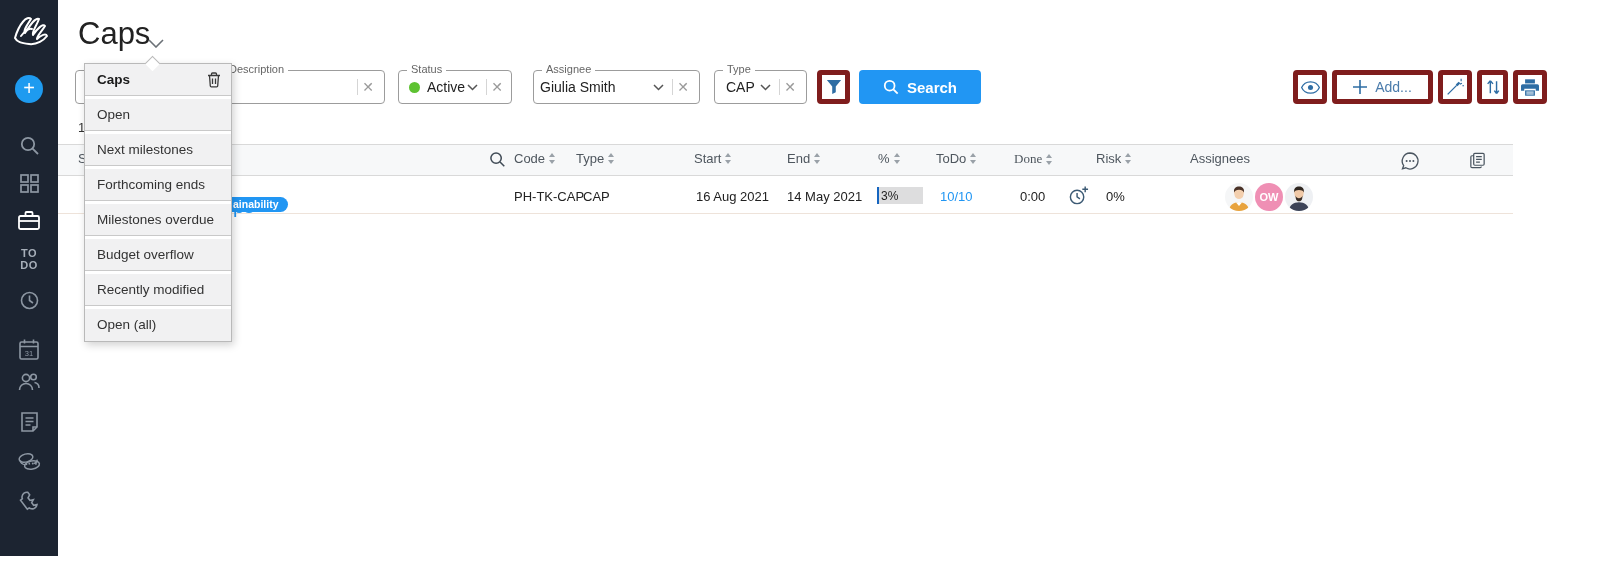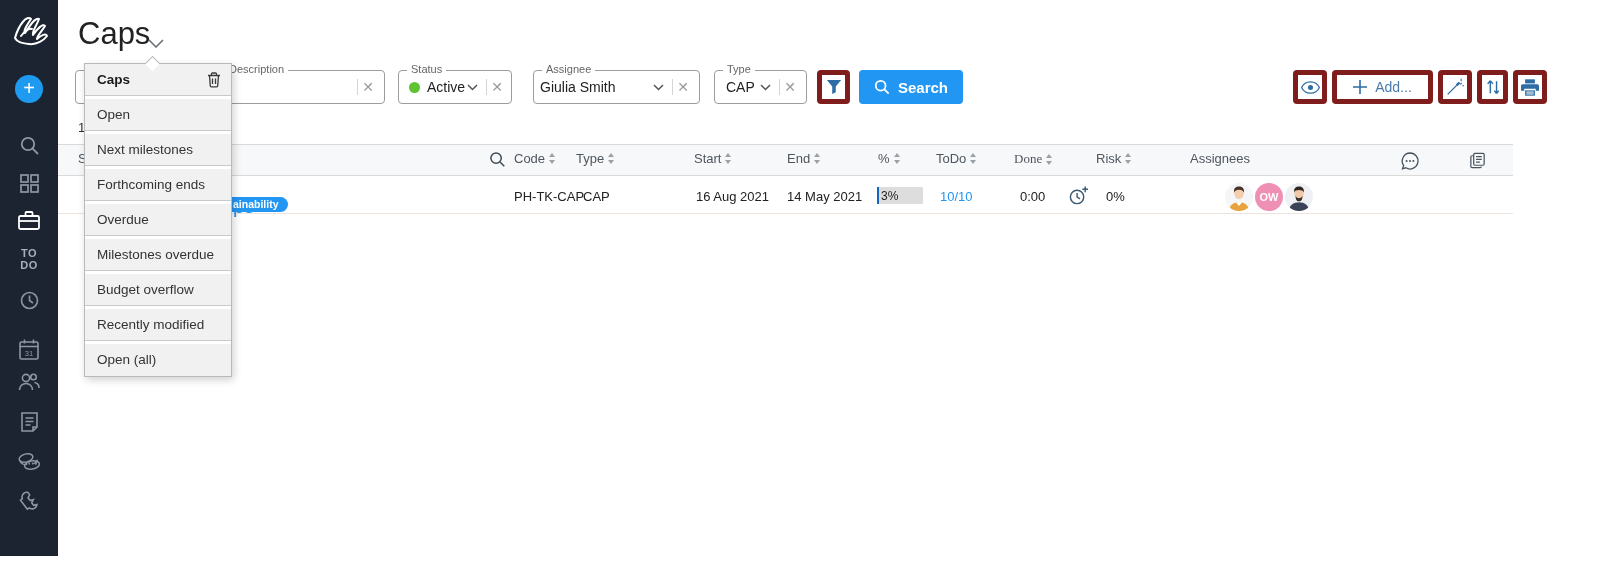--- a/index.html
+++ b/index.html
@@ -203,21 +203,21 @@
       <span class="clear-x">✕</span>
     </div>
   </div>
 
   <div class="obtn" style="left:817px;width:33px;">
     <svg width="16" height="16" viewBox="0 0 18 18" fill="#2e6da4">
       <path d="M1 1 h16 L11 8.5 v6.5 l-4 2 V8.5 Z"></path>
     </svg>
   </div>
 
-  <div class="btn-search" style="left:859px;width:104px;">
+  <div class="btn-search" style="left:859px;width:122px;">
     <svg width="16" height="16" viewBox="0 0 18 18" fill="none" stroke="#fff" stroke-width="2">
       <circle cx="7.5" cy="7.5" r="5.5"></circle>
         <path d="M11.7 11.7 L16.5 16.5"></path>
     </svg>
     <span>Search</span>
   </div>
 
   <div class="obtn" style="left:1293px;width:34px;">
     <svg width="19" height="13" viewBox="0 0 24 16">
       <path d="M12 .8 C6.5 .8 2.5 4.2 .8 8 c1.7 3.8 5.7 7.2 11.2 7.2 s9.5-3.4 11.2-7.2 C21.5 4.2 17.5 .8 12 .8 Z" fill="none" stroke="#2e6da4" stroke-width="1.6"></path>
@@ -372,23 +372,20 @@
     <div class="menu-item">
         <span>Open</span>
       </div>
     <div class="menu-item">
         <span>Next milestones</span>
       </div>
     <div class="menu-item">
         <span>Forthcoming ends</span>
       </div>
     <div class="menu-item">
-        <span>Overdue</span>
-      </div>
-    <div class="menu-item">
         <span>Milestones overdue</span>
       </div>
     <div class="menu-item">
         <span>Budget overflow</span>
       </div>
     <div class="menu-item">
         <span>Recently modified</span>
       </div>
     <div class="menu-item">
         <span>Open (all)</span>

